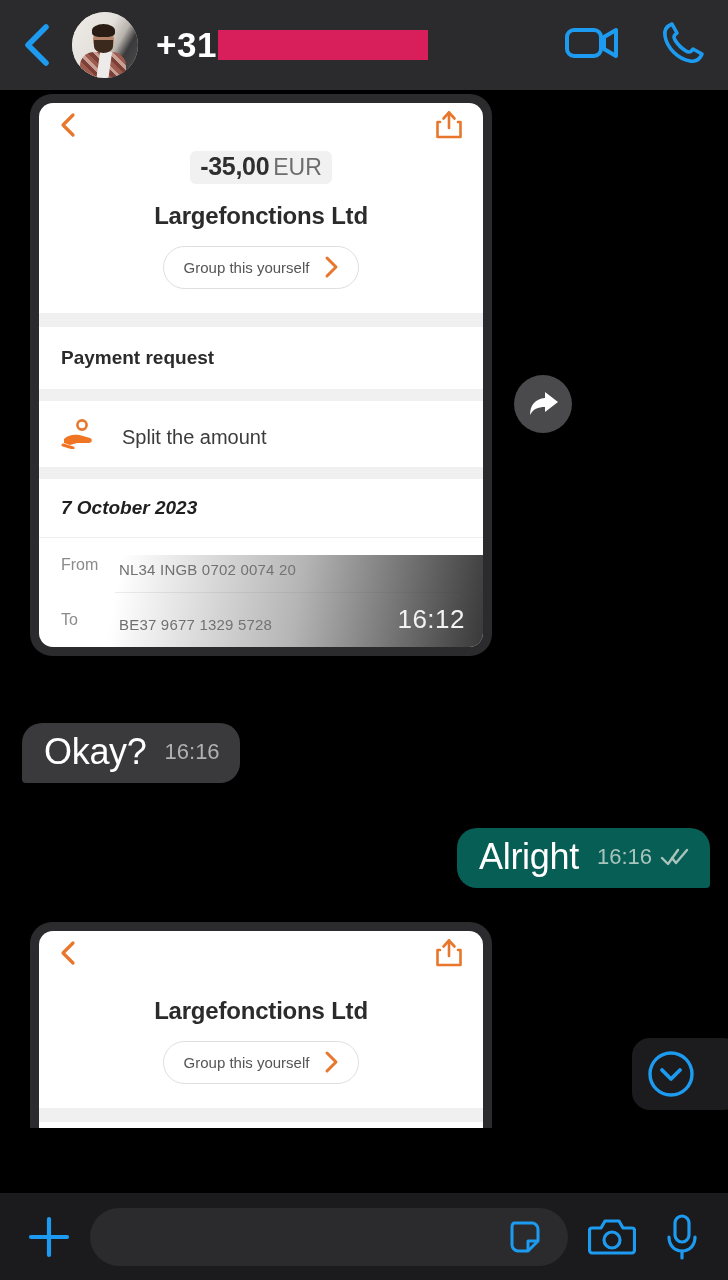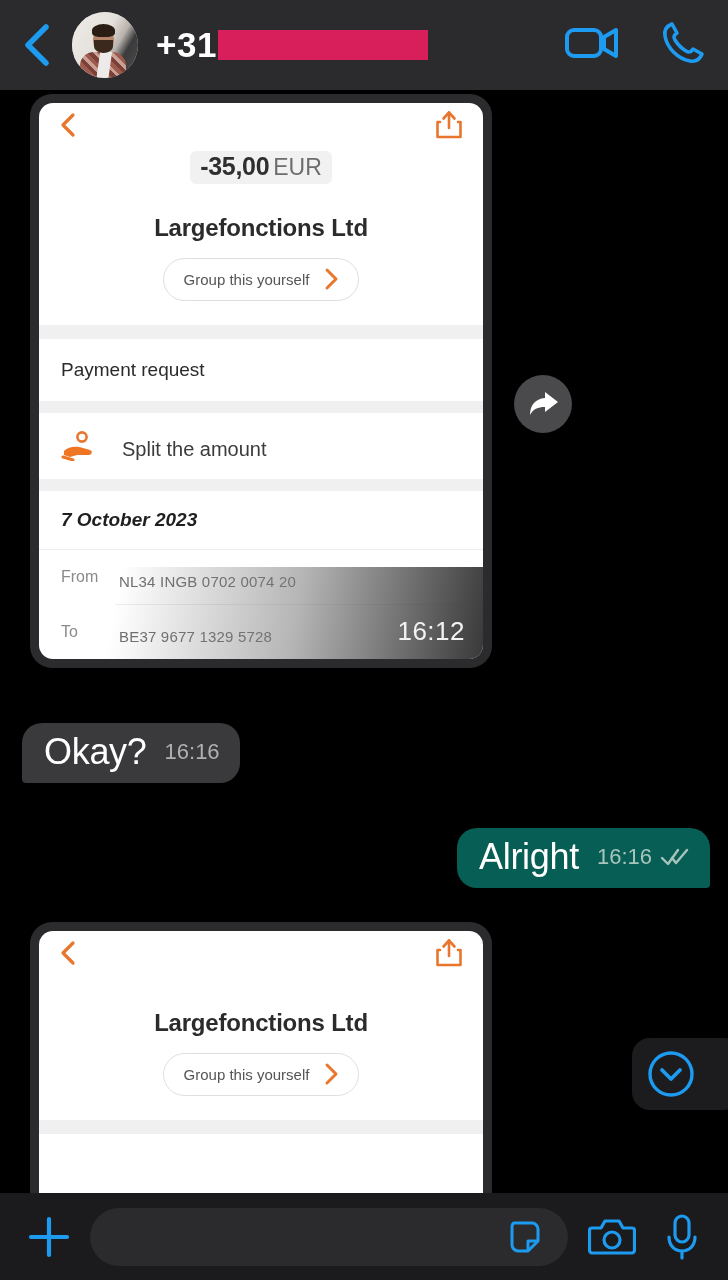--- a/index.html
+++ b/index.html
@@ -115,21 +115,21 @@
     gap: 40px;
     flex: 0 0 auto;
     margin-left: 8px;
   }
 
   
   .chat {
     position: absolute;
     top: 90px; left: 0;
     width: 728px;
-    height: 1189px;
+    height: 1038px;
     background: #000;
     overflow: hidden;
   }
 
   
   .card-bubble {
     position: absolute;
     left: 30px;
     width: 462px;
     background: #2b2b2d;
@@ -171,21 +171,21 @@
     font-weight: 700;
     letter-spacing: -.3px;
   }
   .amount-cur {
     color: #6d6d6d;
     font-size: 23px;
     font-weight: 400;
     margin-left: 4px;
   }
   .merchant {
-    margin-top: 30px;
+    margin-top: 18px;
     color: #2b2b2b;
     font-size: 24px;
     font-weight: 700;
     letter-spacing: -.2px;
   }
   .pill {
     margin: 16px auto 0 auto;
     display: inline-flex;
     align-items: center;
     gap: 14px;
@@ -206,21 +206,21 @@
     height: 12px;
     background: #f0f0f0;
   }
   .row-white {
     background: #ffffff;
     padding: 20px 22px;
   }
   .row-title {
     color: #2b2b2b;
     font-size: 19px;
-    font-weight: 400;
+    font-weight: 700;
   }
   .row-split {
     background: #ffffff;
     display: flex;
     align-items: flex-end;
     gap: 27px;
     padding: 18px 22px;
   }
   .row-split-label {
     color: #3b3b3b;

